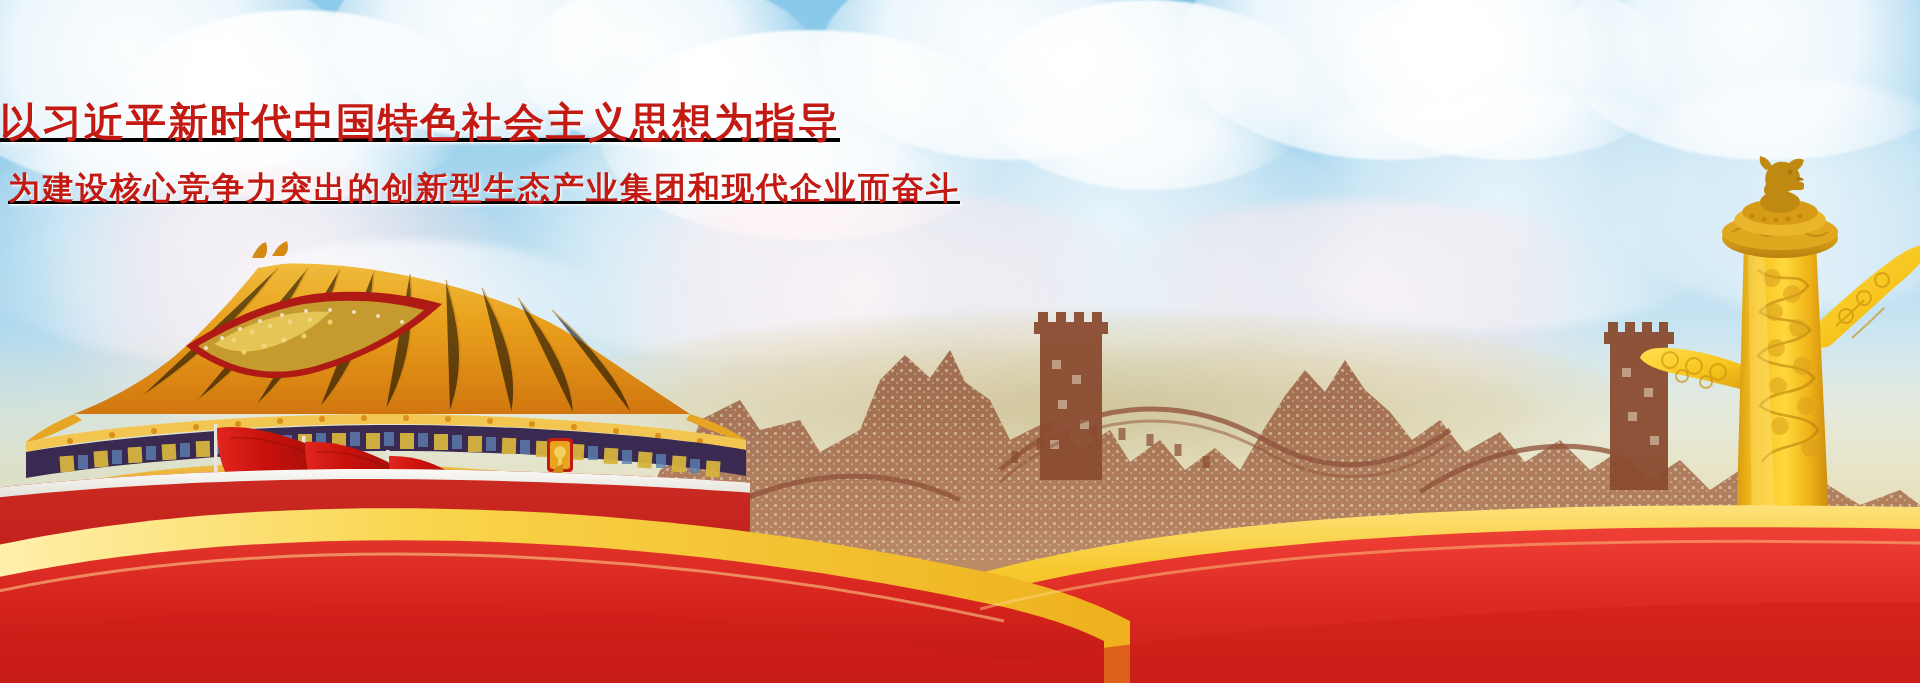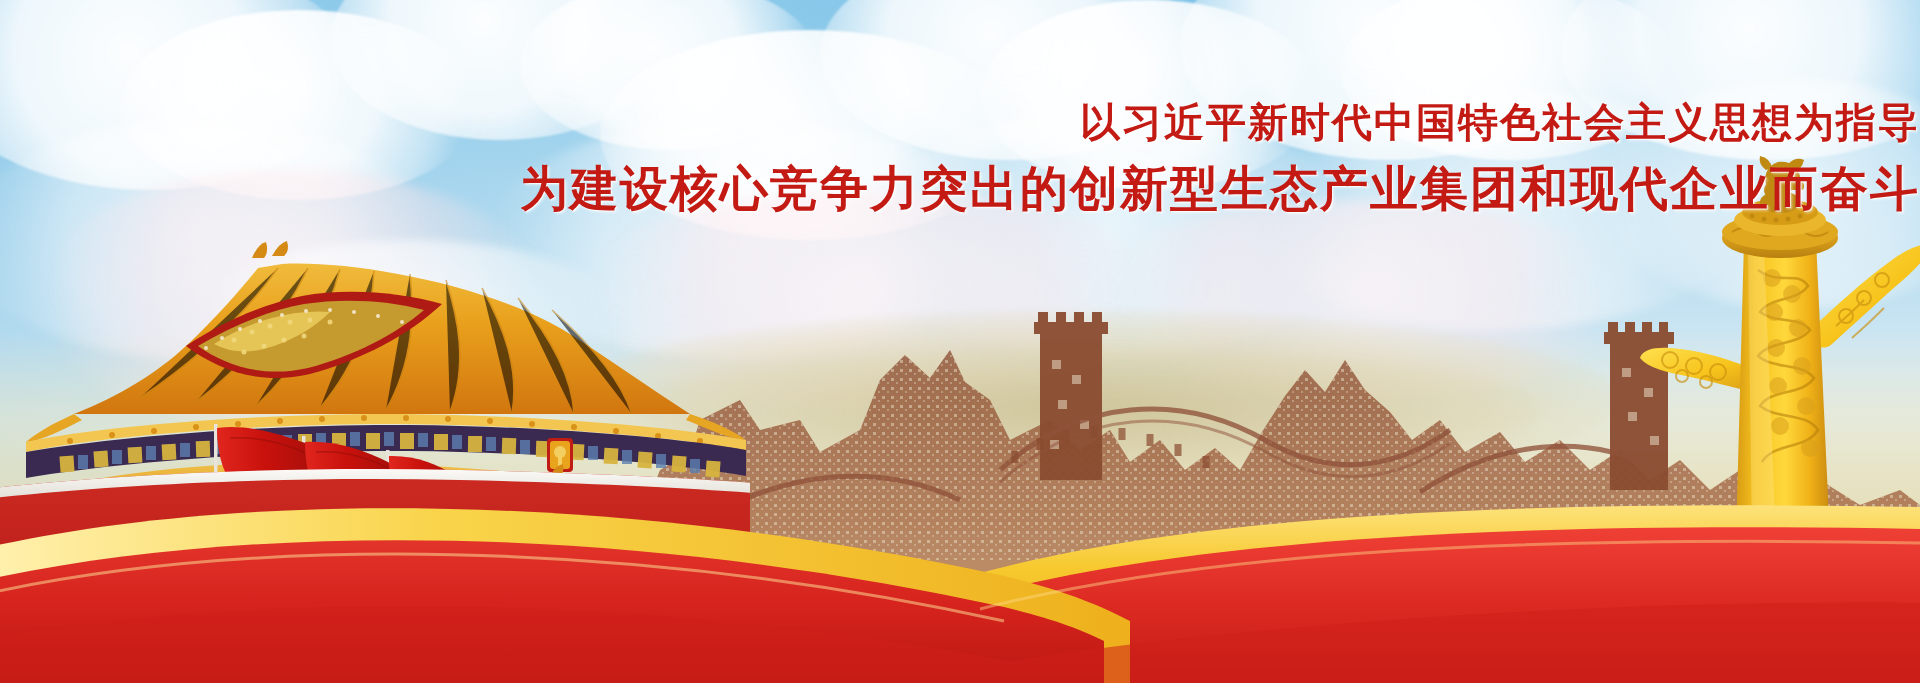--- a/index.html
+++ b/index.html
@@ -97,36 +97,37 @@
   .huabiao { position: absolute; left: 1640px; top: 120px; }
 
   
   .ribbon { position: absolute; left: 0; bottom: 0; width: 1920px; height: 220px; }
 
   
   .headline {
     position: absolute;
     left: 0; right: 0;
     top: 96px;
-    text-align: right;
+    text-align: left;
     z-index: 30;
     pointer-events: none;
+    text-decoration: underline;
   }
   .headline .line {
     font-family: "DejaVu Sans", "Liberation Sans", sans-serif;
     font-weight: 700;
     color: #c31a14;
     letter-spacing: 2px;
     text-shadow:
       1px 1px 0 rgba(255,255,255,.75),
       2px 2px 3px rgba(255,255,255,.55);
     white-space: nowrap;
   }
   .headline .line1 { font-size: 40px; line-height: 52px; }
-  .headline .line2 { font-size: 48px; line-height: 52px; margin-top: 14px; }
+  .headline .line2 { font-size: 32px; line-height: 52px; margin-top: 14px; padding-left: 8px; }
 </style>
 </head>
 <body>
 
 <div class="banner">
 
   <div class="sky"></div>
   <div class="sky-left-tint"></div>
 
   <div class="clouds">

